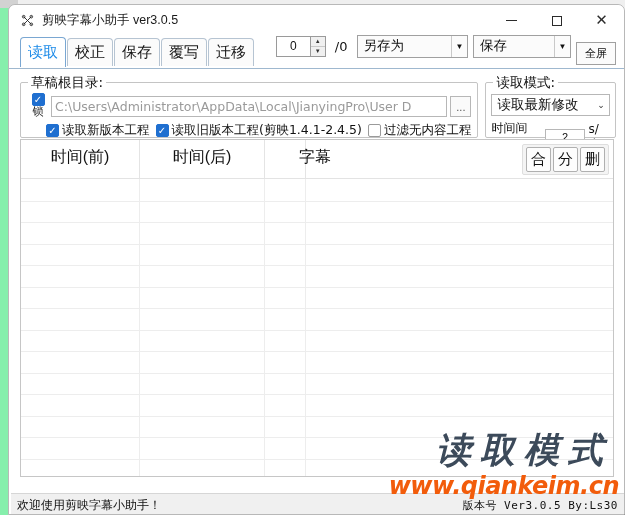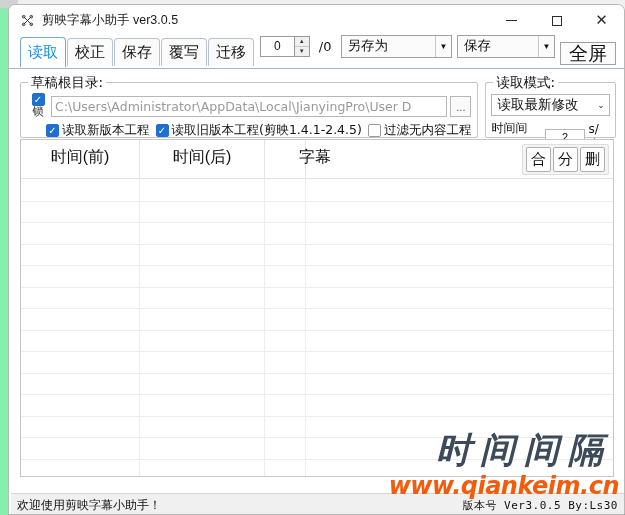--- a/index.html
+++ b/index.html
@@ -178,21 +178,21 @@
     border-left: 1px solid #c9c9c9;
     display: flex; align-items: center; justify-content: center;
     font-size: 8px; color: #111;
   }
   #fullscreen-btn {
     height: 23px;
     padding: 0 8px;
     border: 1px solid #a0a0a0;
     background: #fbfbfb;
     display: flex; align-items: center;
-    font-size: 19px; color: #111;
+    font-size: 11px; color: #111;
     box-sizing: border-box;
     font-family: Liberation Mono, monospace;
     margin-top: 15px;
   }
 
   
   #body {
     position: relative;
     height: 447px;
     background: #ffffff;
@@ -609,21 +609,21 @@
               <div class="row-line" style="top: 172px;"></div>
               <div class="row-line" style="top: 194px;"></div>
               <div class="row-line" style="top: 215px;"></div>
               <div class="row-line" style="top: 237px;"></div>
               <div class="row-line" style="top: 258px;"></div>
               <div class="row-line" style="top: 280px;"></div>
             </div>
         </div>
       </div>
 
-      <div id="wm-cn">时间间隔</div>
+      <div id="wm-cn">读取模式</div>
       <div id="wm-url">www.qiankeim.cn</div>
 
       <div id="statusbar">
         <div id="status-text">欢迎使用剪映字幕小助手！</div>
         <div id="version-text">版本号 Ver3.0.5  By:Ls30</div>
       </div>
 
     </div>
   </div>
 </div>

